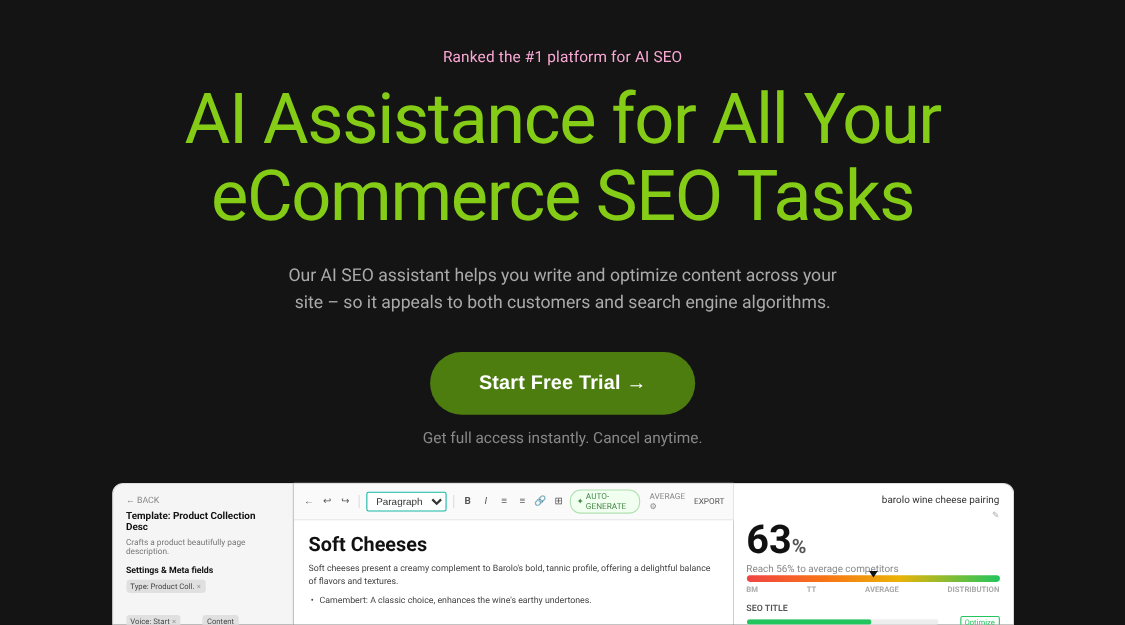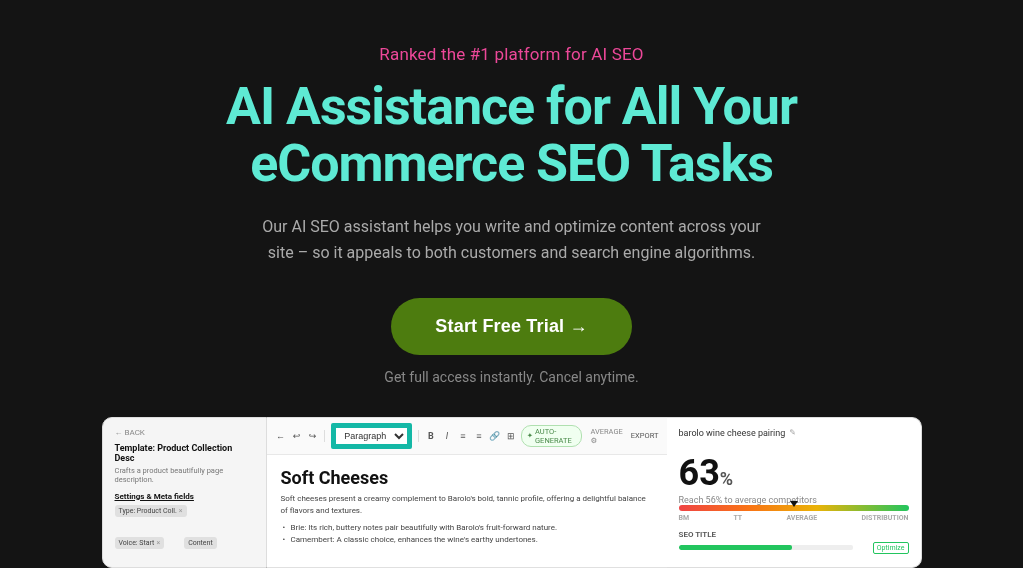--- a/index.html
+++ b/index.html
@@ -22,30 +22,30 @@
     .hero-section {
       display: flex;
       flex-direction: column;
       align-items: center;
       text-align: center;
       padding-top: 44px;
       width: 100%;
     }
 
     .ranked-badge {
-      color: #ec4899;
-      font-size: 17px;
+      color: #f9a8d4;
+      font-size: 14px;
       margin-bottom: 14px;
       letter-spacing: 0.01em;
     }
 
     .main-heading {
-      color: #5eead4;
-      font-size: 52px;
-      font-weight: 700;
+      color: #84cc16;
+      font-size: 64px;
+      font-weight: 400;
       line-height: 1.1;
       max-width: 760px;
       margin-bottom: 22px;
       letter-spacing: -0.02em;
     }
 
     .subtitle {
       color: #aaaaaa;
       font-size: 16px;
       line-height: 1.6;
@@ -112,21 +112,20 @@
       color: #777;
       font-size: 7.5px;
       margin-bottom: 8px;
     }
 
     .panel-left-section {
       font-weight: 700;
       font-size: 8px;
       color: #111;
       margin-bottom: 4px;
-      text-decoration: underline;
     }
 
     .panel-left-tags {
       display: flex;
       gap: 20px;
       flex-wrap: wrap;
     }
 
     .tag {
       background: #e0e0e0;
@@ -180,21 +179,21 @@
       width: 1px;
       height: 12px;
       background: #ddd;
       margin: 0 2px;
     }
 
     .toolbar-dropdown {
       font-size: 9px;
       color: #333;
       padding: 2px 4px;
-      border: 5px solid #14b8a6;
+      border: 1px solid #14b8a6;
       border-radius: 2px;
       background: white;
     }
 
     .toolbar-badge {
       background: #f0fff0;
       border: 1px solid #b0e0b0;
       border-radius: 10px;
       padding: 1px 5px;
       font-size: 7.5px;
@@ -257,24 +256,25 @@
       border-radius: 0 10px 10px 0;
       border: 1px solid #ddd;
       border-left: none;
       padding: 10px 12px;
       overflow: hidden;
     }
 
     .analytics-title {
       font-size: 9px;
       color: #333;
-      margin-bottom: 17px;
-      display: flex;
-      align-items: center;
+      margin-bottom: 0;
+      display: flex;
+      align-items: flex-end;
       gap: 4px;
+      flex-direction: column;
     }
 
     .analytics-edit-icon {
       color: #aaa;
       font-size: 8px;
     }
 
     .analytics-score {
       font-size: 36px;
       font-weight: 700;
@@ -411,21 +411,20 @@
       <div class="toolbar-badge">
         <span>✦</span>
         <span>AUTO-GENERATE</span>
       </div>
       <div class="toolbar-settings">AVERAGE ⚙</div>
       <div class="toolbar-export">EXPORT</div>
     </div>
     <div class="editor-content">
       <div class="editor-h1">Soft Cheeses</div>
       <div class="editor-p">Soft cheeses present a creamy complement to Barolo's bold, tannic profile, offering a delightful balance of flavors and textures.</div>
-      <div class="editor-li">Brie: Its rich, buttery notes pair beautifully with Barolo's fruit-forward nature.</div>
       <div class="editor-li">Camembert: A classic choice, enhances the wine's earthy undertones.</div>
     </div>
   </div>
 
   <div class="panel-right">
     <div class="analytics-title">
       <span>barolo wine cheese pairing</span>
       <span class="analytics-edit-icon">✎</span>
     </div>
     <div class="analytics-score">

